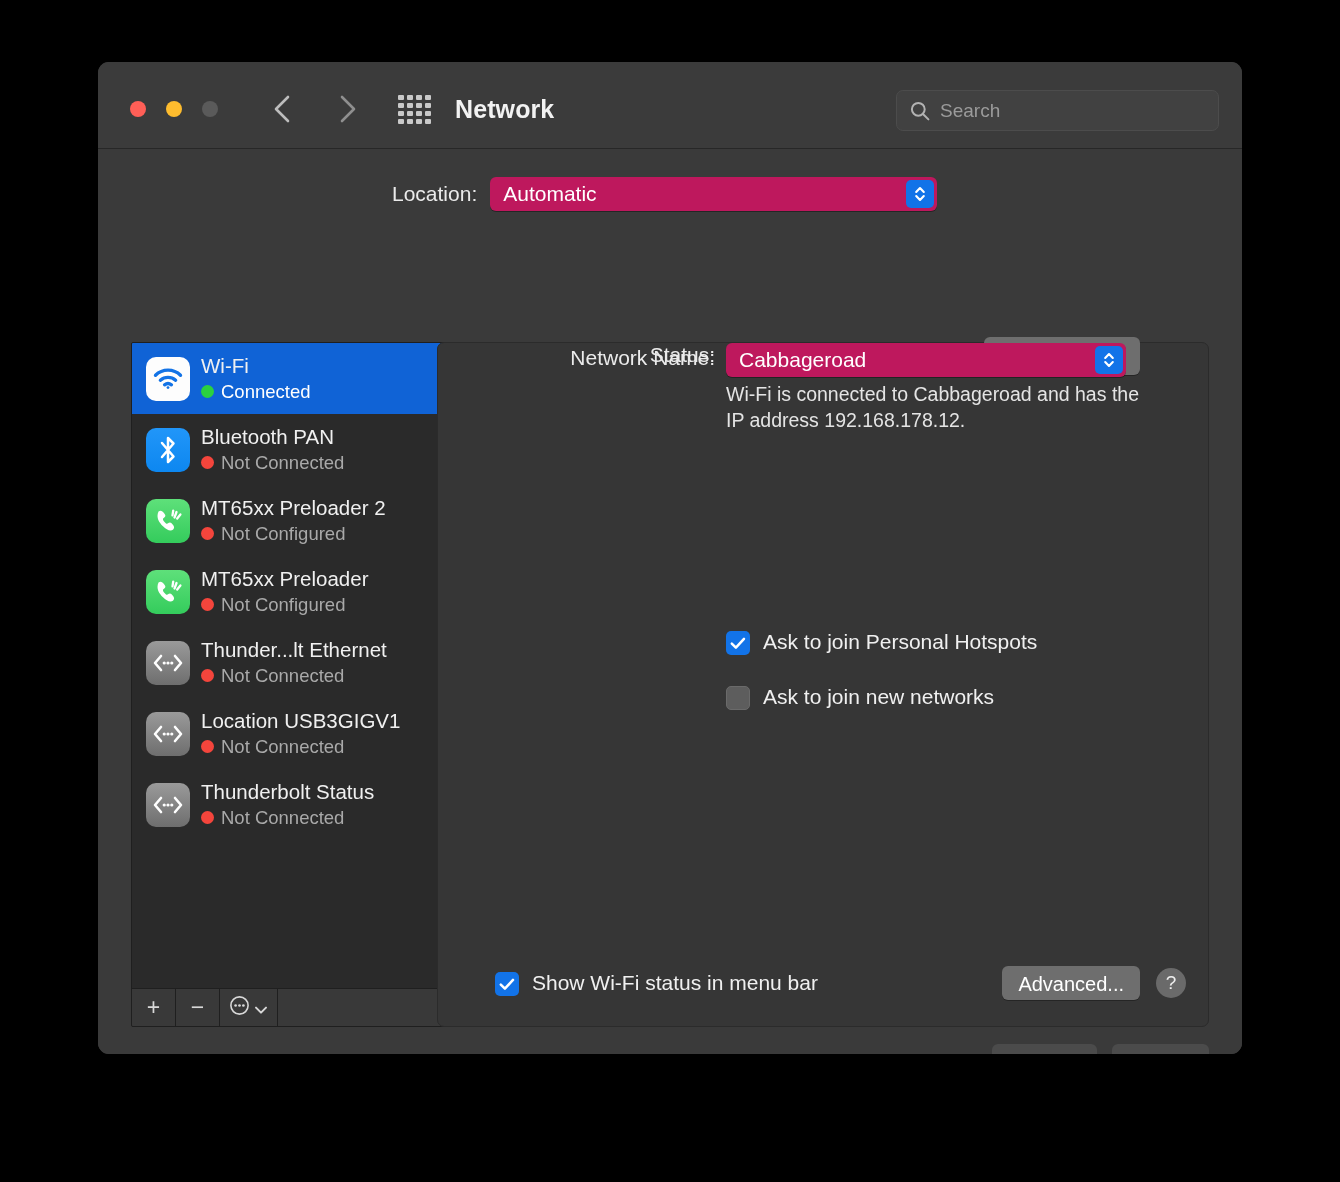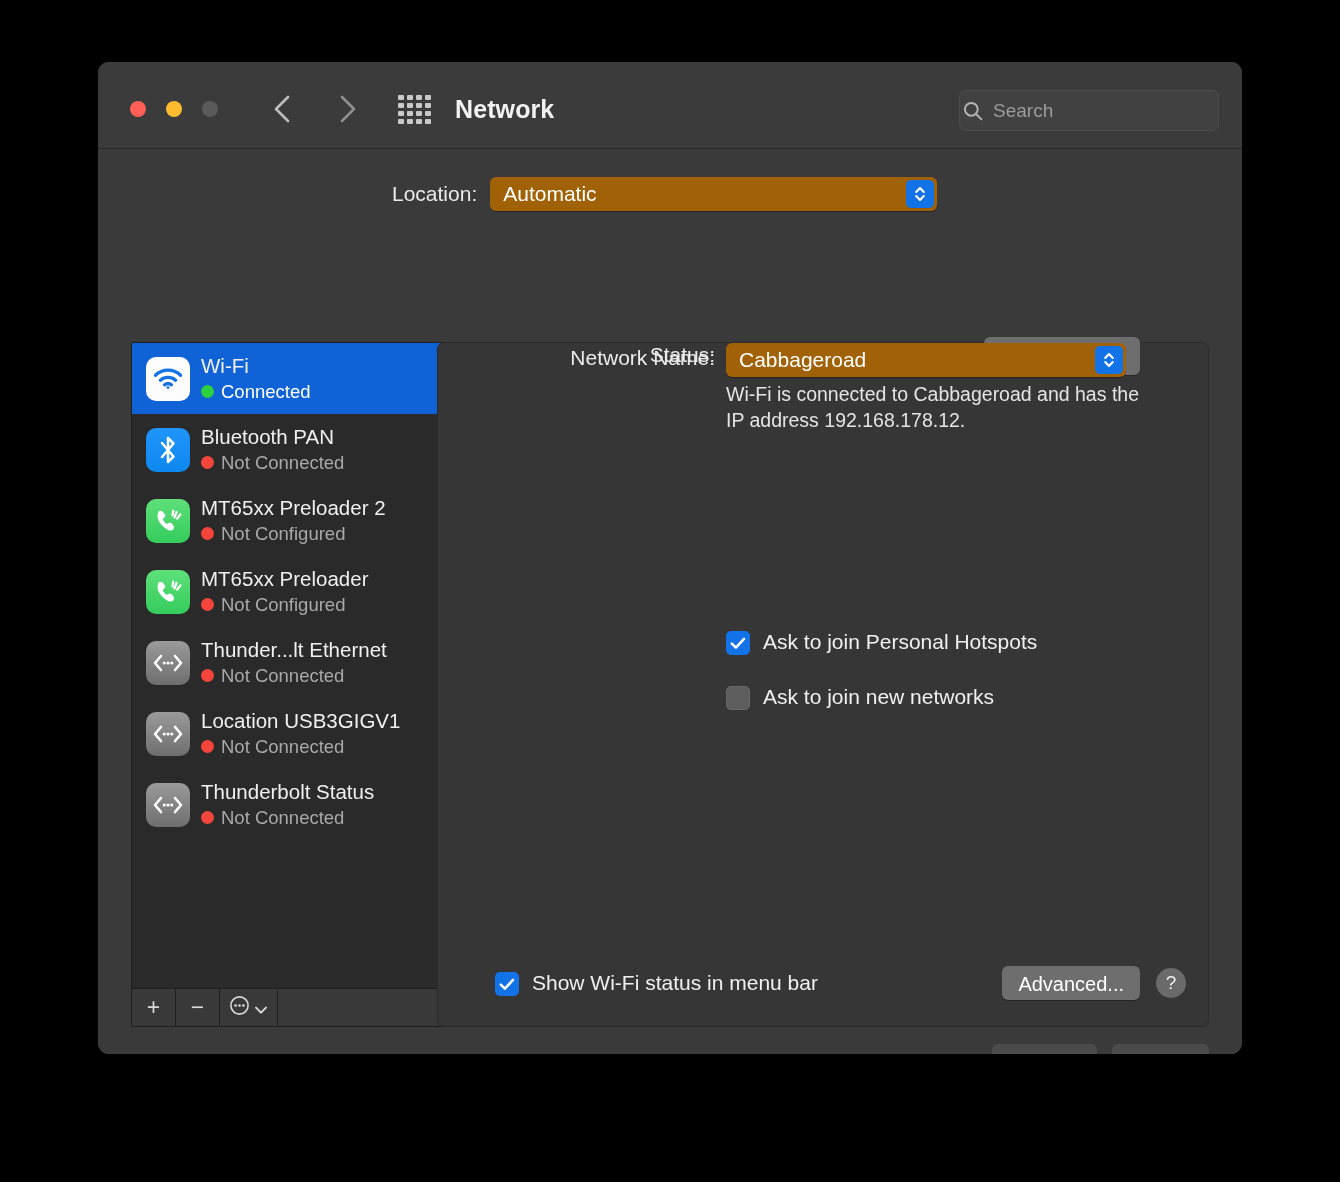--- a/index.html
+++ b/index.html
@@ -71,27 +71,27 @@
     left: 357px; top: 33px;
     font-size: 25px;
     font-weight: bold;
     color: #f2f2f2;
     letter-spacing: 0.1px;
   }
 
   #search-box {
     position: absolute;
     right: 23px; top: 28px;
-    width: 260px; height: 41px;
+    width: 323px; height: 41px;
     background: #414141;
     border: 1px solid #4c4c4c;
     border-radius: 7px;
     display: flex;
     align-items: center;
-    padding-left: 2px;
+    padding-left: 12px;
   }
   #search-icon { width: 22px; height: 22px; flex: none; }
   #search-input {
     flex: 1;
     background: transparent;
     border: none;
     outline: none;
     color: #e6e6e6;
     font-family: inherit;
     font-size: 19px;
@@ -113,21 +113,21 @@
     padding-left: 294px;
     text-align: right;
   }
   #location-label {
     font-size: 21px;
     color: #eaeaea;
     margin-right: 13px;
   }
   .popup {
     position: relative;
-    background: #a16207;
+    background: #be185d;
     border-radius: 6px;
     height: 34px;
     display: flex;
     align-items: center;
     box-shadow: 0 1px 0 rgba(0,0,0,0.35);
   }
   .popup .popup-value {
     font-size: 21px;
     color: #ffffff;
     padding-left: 13px;

